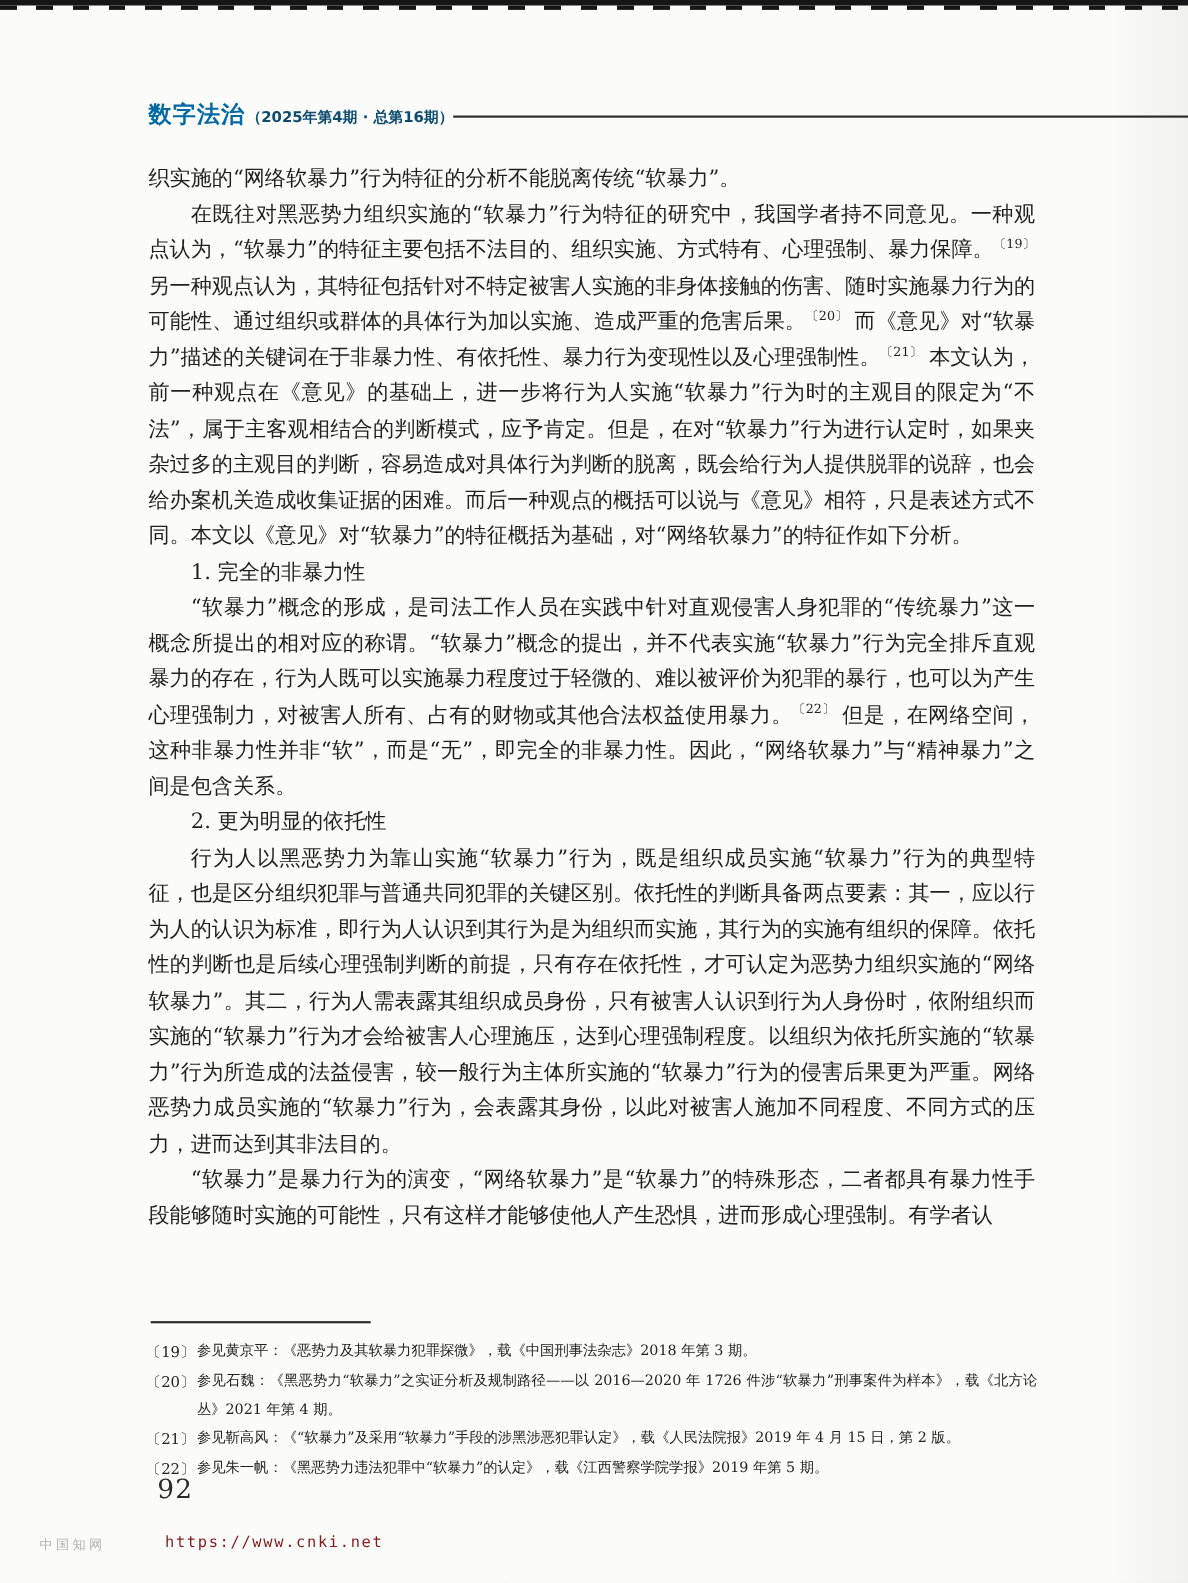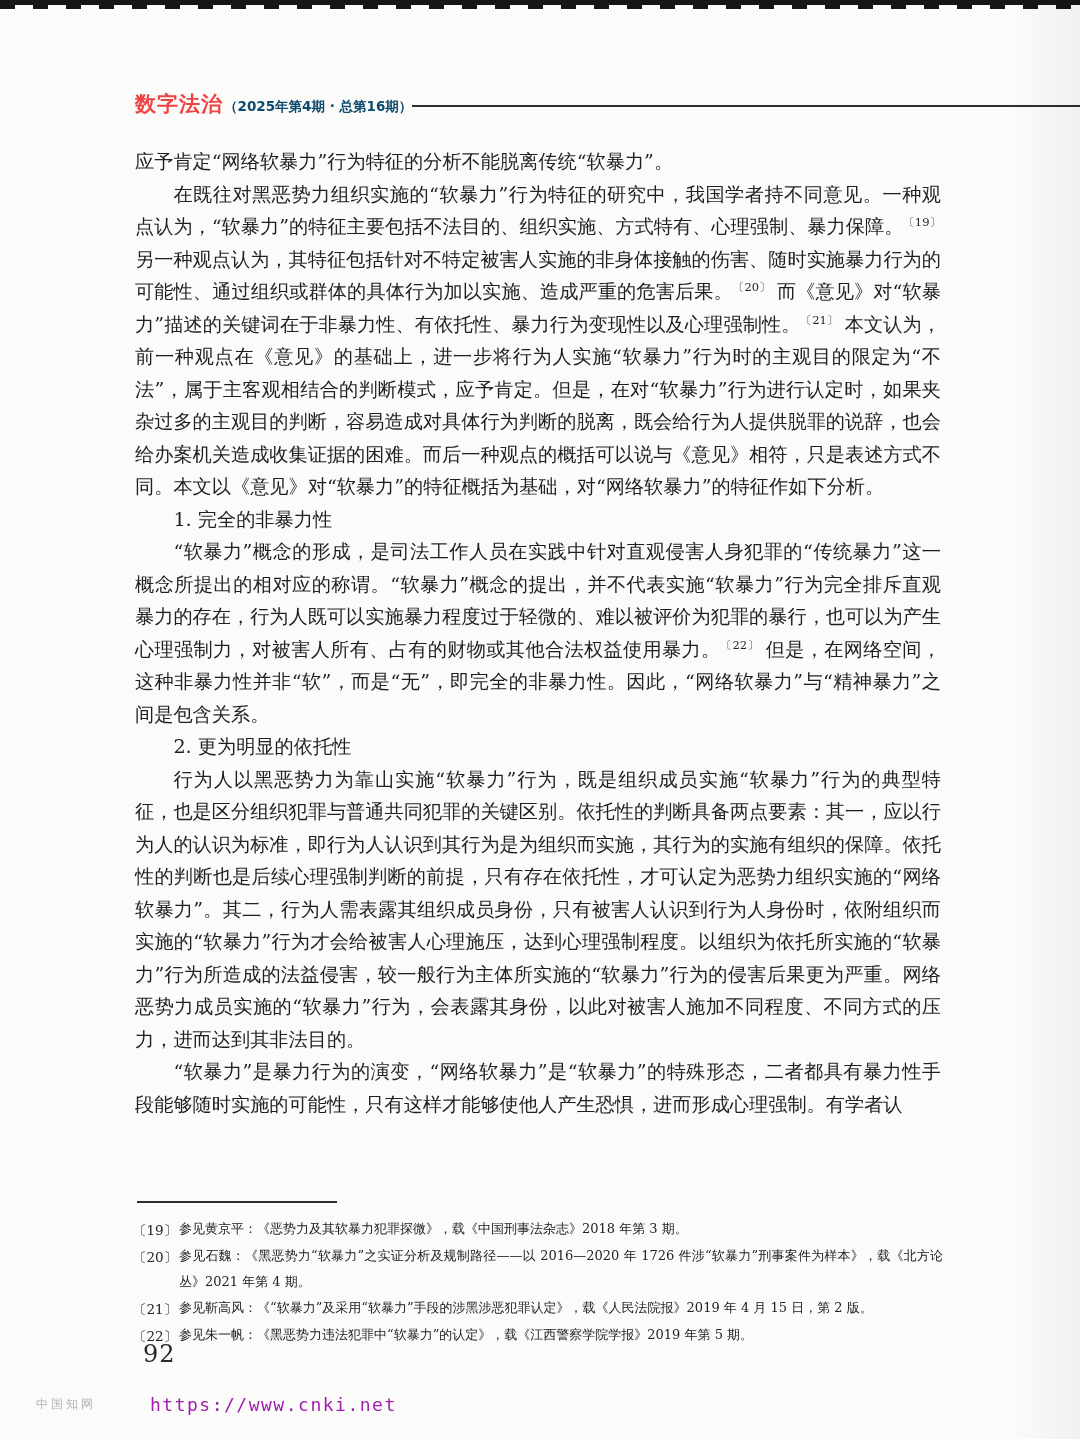--- a/index.html
+++ b/index.html
@@ -24,21 +24,21 @@
     background:linear-gradient(90deg,rgba(0,0,0,0),rgba(0,0,0,0.045));
     pointer-events:none;
   }
   
   .header{
     position:absolute;left:135px;top:90px;width:945px;
     display:flex;align-items:baseline;
   }
   .journal-name{
     font-family:"DejaVu Sans","Liberation Sans",sans-serif;
-    font-weight:bold;font-size:21px;color:#ef4444;letter-spacing:1px;
+    font-weight:bold;font-size:21px;color:#0369a1;letter-spacing:1px;
     white-space:nowrap;
     text-align:right;
   }
   .issue-info{
     font-family:"DejaVu Sans","Liberation Sans",sans-serif;
     font-weight:600;font-size:13.5px;color:#0c4a6e;
     white-space:nowrap;margin-left:1px;
   }
   .header-rule{flex:1;height:2px;background:#2e2e2e;align-self:center;margin-top:4px;}
   
@@ -75,41 +75,41 @@
     font-size:24px;color:#2a2a2a;letter-spacing:1px;
   }
   
   .watermark-name{
     position:absolute;left:36px;top:1396px;
     font-size:12px;color:#b3b3b1;letter-spacing:3px;font-family:Liberation Mono, monospace;
   }
   .watermark-url{
     position:absolute;left:150px;top:1394px;
     font-family:"DejaVu Sans Mono","Liberation Mono",monospace;
-    font-size:18px;color:#a21caf;letter-spacing:1.5px;
+    font-size:14px;color:#7f1d1d;letter-spacing:1.5px;
   }
 </style>
 </head>
 <body>
 
 <div class="page">
 
   <div class="scan-strip">
     <div class="strip-solid"></div>
     <div class="strip-dashes"></div>
   </div>
 
   <div class="header">
     <span class="journal-name">数字法治</span>
     <span class="issue-info">（2025年第4期 · 总第16期）</span>
     <span class="header-rule"></span>
   </div>
 
   <div class="article" id="article-body">
-      <p>应予肯定“网络软暴力”行为特征的分析不能脱离传统“软暴力”。</p>
+      <p>织实施的“网络软暴力”行为特征的分析不能脱离传统“软暴力”。</p>
       <p class="indent">在既往对黑恶势力组织实施的“软暴力”行为特征的研究中，我国学者持不同意见。一种观点认为，“软暴力”的特征主要包括不法目的、组织实施、方式特有、心理强制、暴力保障。<sup>〔19〕</sup>另一种观点认为，其特征包括针对不特定被害人实施的非身体接触的伤害、随时实施暴力行为的可能性、通过组织或群体的具体行为加以实施、造成严重的危害后果。<sup>〔20〕</sup> 而《意见》对“软暴力”描述的关键词在于非暴力性、有依托性、暴力行为变现性以及心理强制性。<sup>〔21〕</sup> 本文认为，前一种观点在《意见》的基础上，进一步将行为人实施“软暴力”行为时的主观目的限定为“不法”，属于主客观相结合的判断模式，应予肯定。但是，在对“软暴力”行为进行认定时，如果夹杂过多的主观目的判断，容易造成对具体行为判断的脱离，既会给行为人提供脱罪的说辞，也会给办案机关造成收集证据的困难。而后一种观点的概括可以说与《意见》相符，只是表述方式不同。本文以《意见》对“软暴力”的特征概括为基础，对“网络软暴力”的特征作如下分析。</p>
       <p class="indent">1. 完全的非暴力性</p>
       <p class="indent">“软暴力”概念的形成，是司法工作人员在实践中针对直观侵害人身犯罪的“传统暴力”这一概念所提出的相对应的称谓。“软暴力”概念的提出，并不代表实施“软暴力”行为完全排斥直观暴力的存在，行为人既可以实施暴力程度过于轻微的、难以被评价为犯罪的暴行，也可以为产生心理强制力，对被害人所有、占有的财物或其他合法权益使用暴力。<sup>〔22〕</sup> 但是，在网络空间，这种非暴力性并非“软”，而是“无”，即完全的非暴力性。因此，“网络软暴力”与“精神暴力”之间是包含关系。</p>
       <p class="indent">2. 更为明显的依托性</p>
       <p class="indent">行为人以黑恶势力为靠山实施“软暴力”行为，既是组织成员实施“软暴力”行为的典型特征，也是区分组织犯罪与普通共同犯罪的关键区别。依托性的判断具备两点要素：其一，应以行为人的认识为标准，即行为人认识到其行为是为组织而实施，其行为的实施有组织的保障。依托性的判断也是后续心理强制判断的前提，只有存在依托性，才可认定为恶势力组织实施的“网络软暴力”。其二，行为人需表露其组织成员身份，只有被害人认识到行为人身份时，依附组织而实施的“软暴力”行为才会给被害人心理施压，达到心理强制程度。以组织为依托所实施的“软暴力”行为所造成的法益侵害，较一般行为主体所实施的“软暴力”行为的侵害后果更为严重。网络恶势力成员实施的“软暴力”行为，会表露其身份，以此对被害人施加不同程度、不同方式的压力，进而达到其非法目的。</p>
       <p class="indent">“软暴力”是暴力行为的演变，“网络软暴力”是“软暴力”的特殊形态，二者都具有暴力性手段能够随时实施的可能性，只有这样才能够使他人产生恐惧，进而形成心理强制。有学者认</p>
     </div>
 
   <div class="fn-sep"></div>
 

